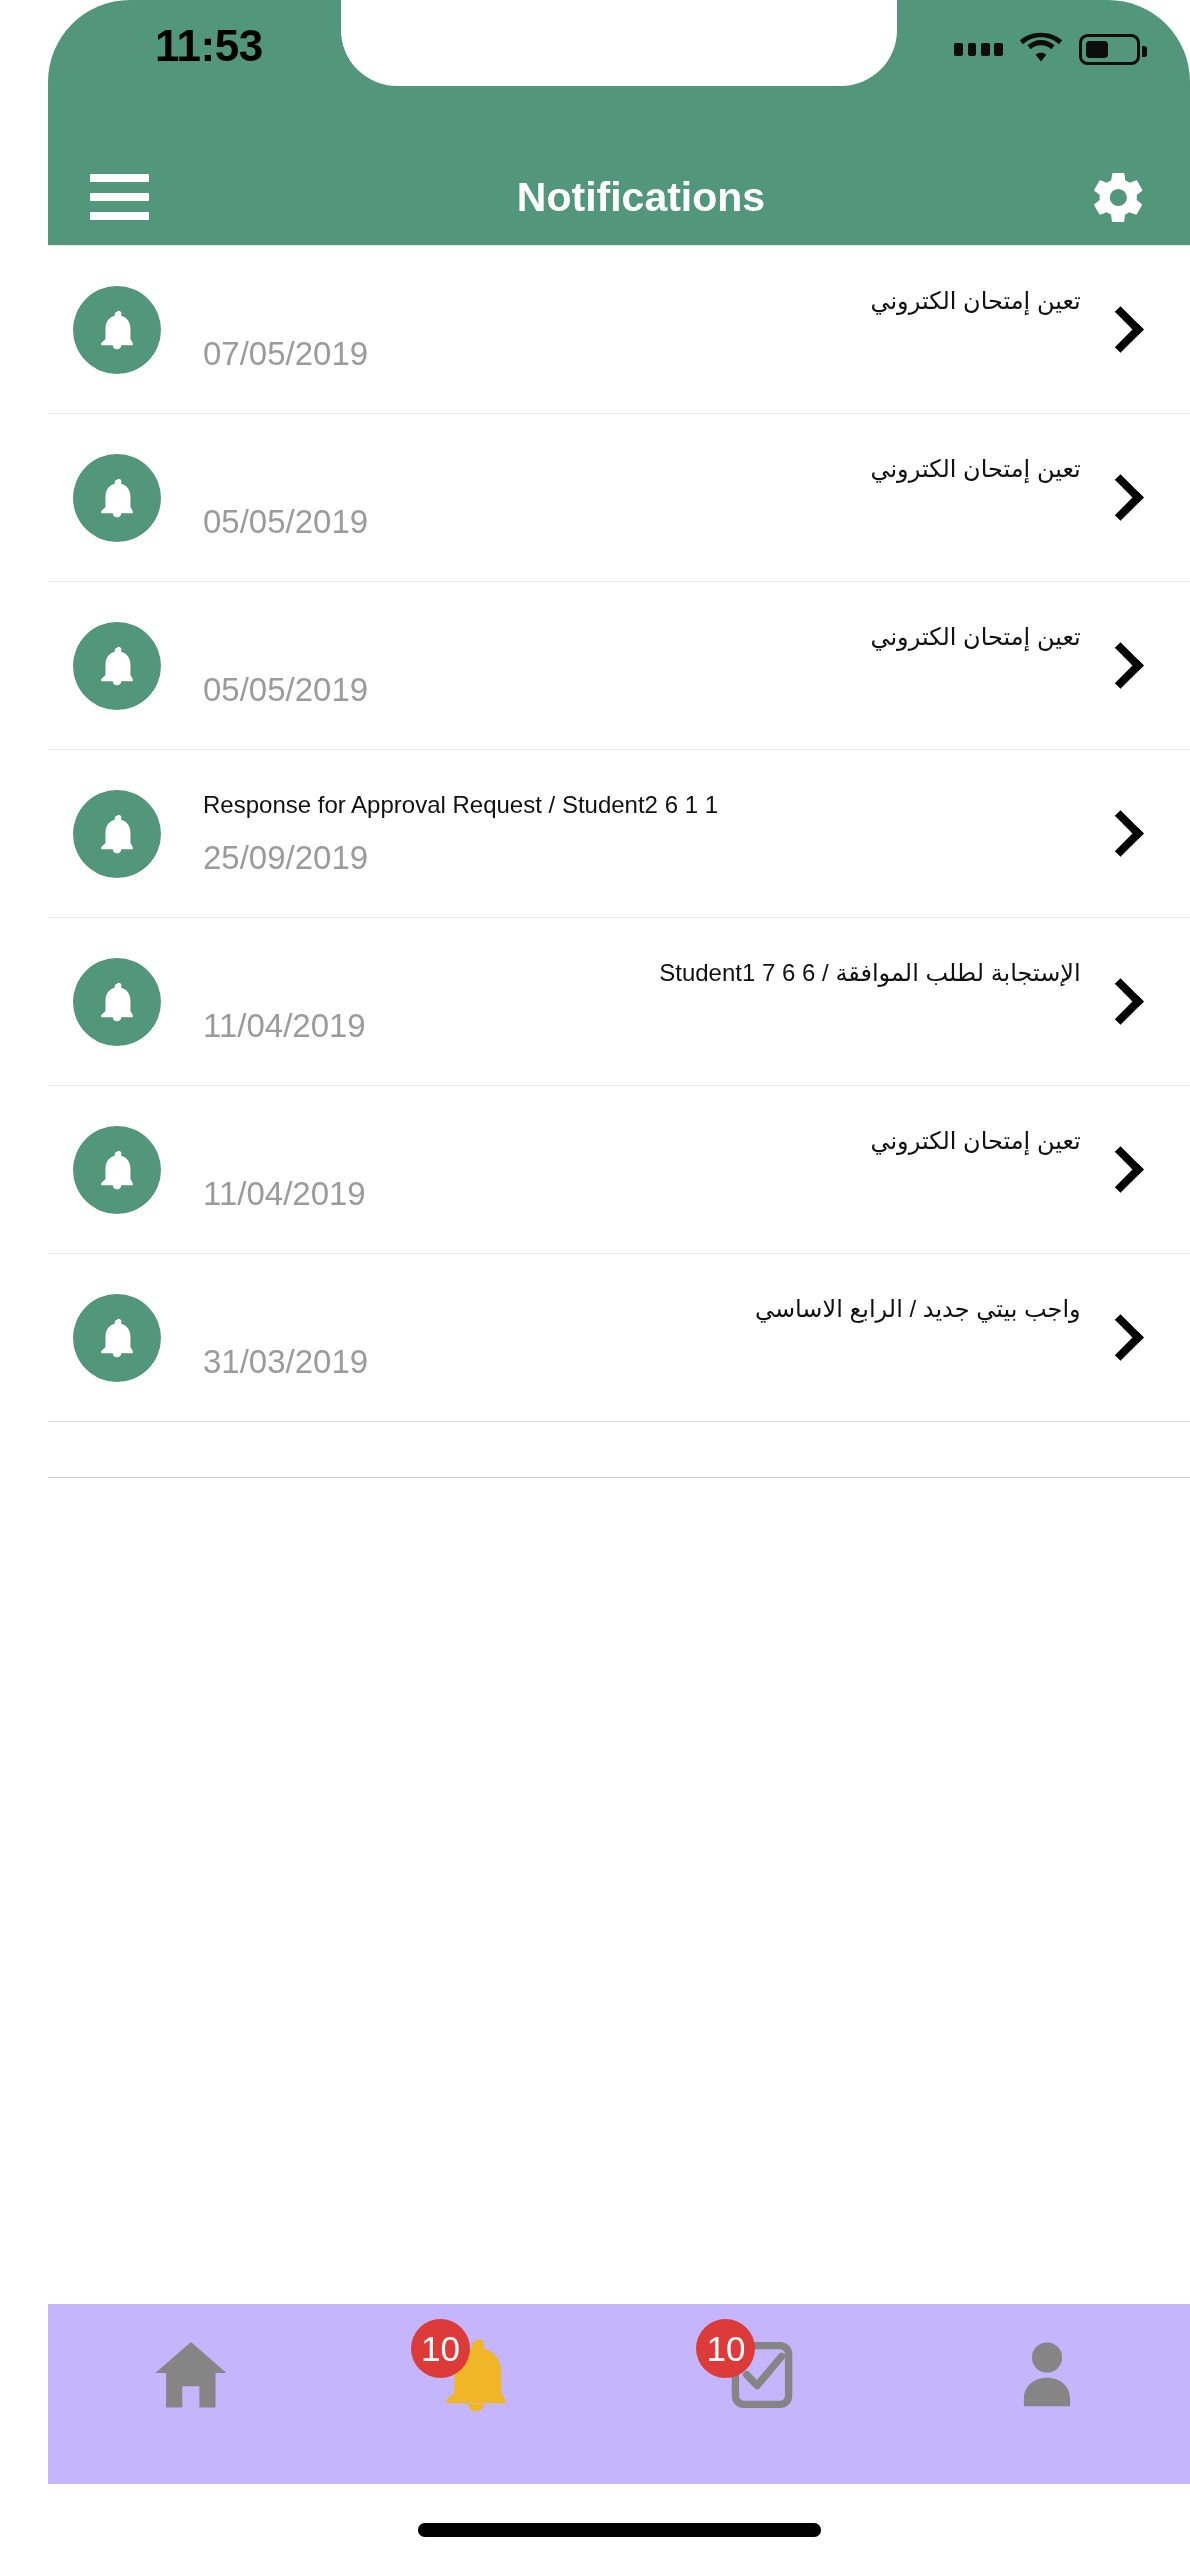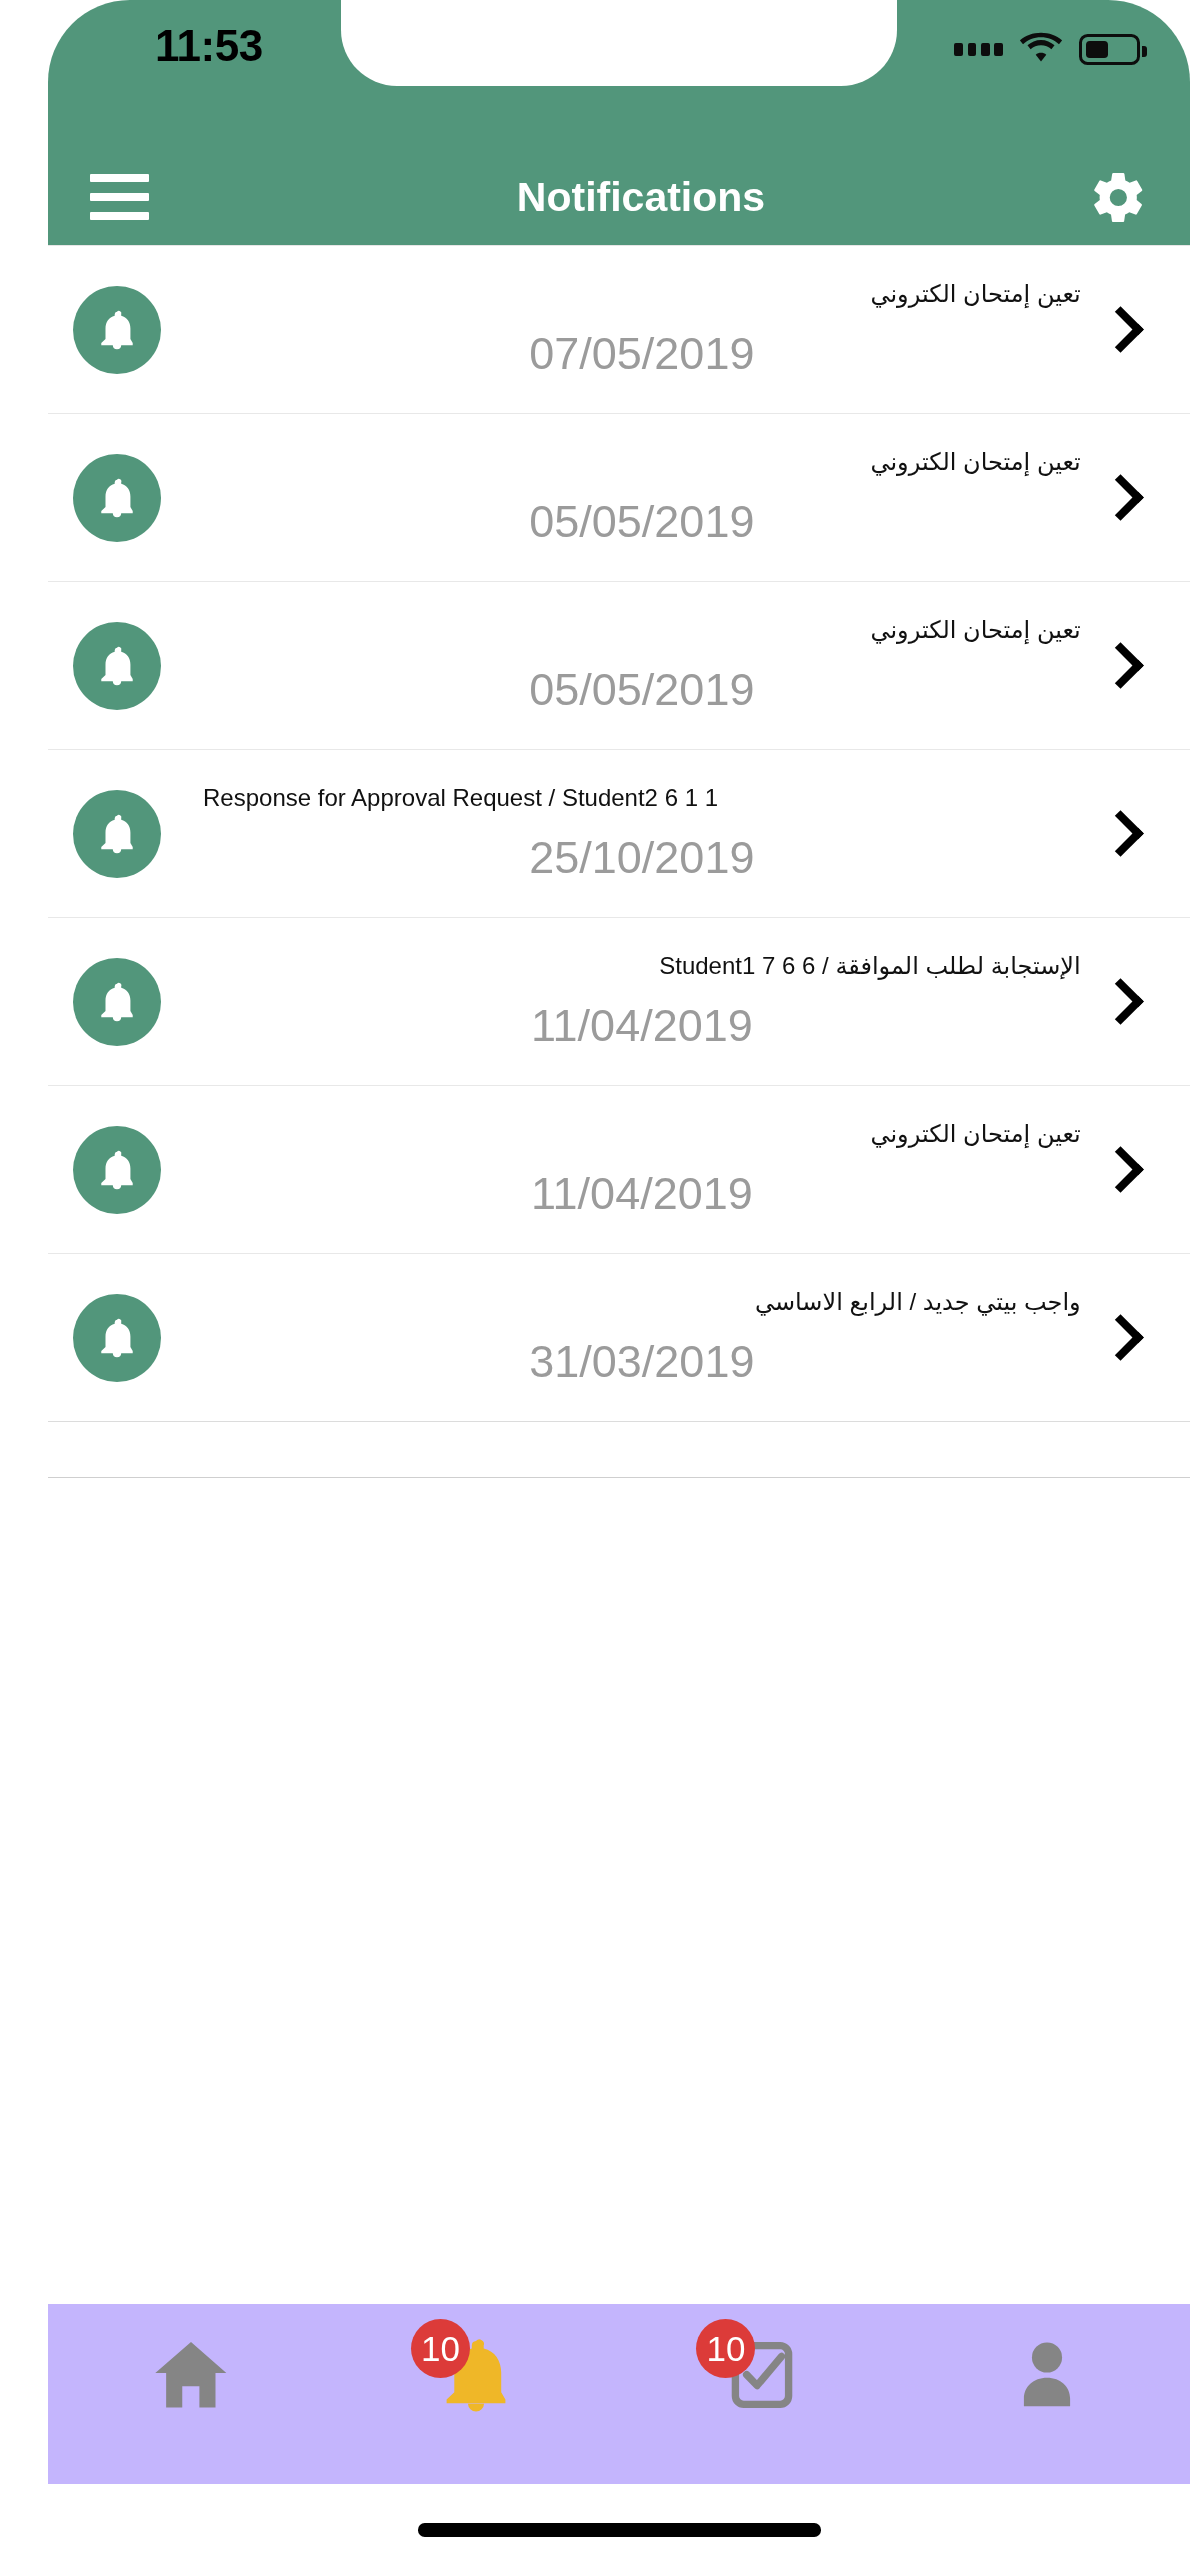--- a/index.html
+++ b/index.html
@@ -166,24 +166,24 @@
   .row-title {
     font-size: 24px;
     line-height: 1.26;
     color: #111111;
     word-wrap: break-word;
   }
   .row-title.rtl { direction: rtl; text-align: right; }
   .row-title.ltr { direction: ltr; text-align: left; }
   .row-date {
     margin-top: 18px;
-    font-size: 45px;
+    font-size: 33px;
     color: #9b9b9b;
     direction: ltr;
-    text-align: center;
+    text-align: left;
   }
   .chevron {
     flex: 0 0 auto;
     width: 33px; height: 33px;
     border-right: 8.6px solid #000;
     border-top: 8.6px solid #000;
     transform: rotate(45deg);
     margin-right: 15.3px;
   }
   .row-spacer {
@@ -329,21 +329,21 @@
     </div>
 
     <div class="row">
       <div class="avatar">
         <svg viewBox="0 0 24 24" fill="#ffffff">
             <path d="M12 22a2.2 2.2 0 002.2-2.1H9.8A2.2 2.2 0 0012 22zm7-5.3v-5.5c0-3.3-1.8-6-4.8-6.7v-.7A1.3 1.3 0 0012 2.5a1.3 1.3 0 00-1.2 1.3v.7c-3 .7-4.8 3.4-4.8 6.7v5.5L3.8 18.8v1.1h16.4v-1.1L19 16.7z"></path>
           </svg>
       </div>
       <div class="row-body">
         <div class="row-title ltr">Response for Approval Request / Student2 6 1 1</div>
-        <div class="row-date">25/10/2019</div>
+        <div class="row-date">25/09/2019</div>
       </div>
       <div class="chevron"></div>
     </div>
 
     <div class="row">
       <div class="avatar">
         <svg viewBox="0 0 24 24" fill="#ffffff">
             <path d="M12 22a2.2 2.2 0 002.2-2.1H9.8A2.2 2.2 0 0012 22zm7-5.3v-5.5c0-3.3-1.8-6-4.8-6.7v-.7A1.3 1.3 0 0012 2.5a1.3 1.3 0 00-1.2 1.3v.7c-3 .7-4.8 3.4-4.8 6.7v5.5L3.8 18.8v1.1h16.4v-1.1L19 16.7z"></path>
           </svg>
       </div>

